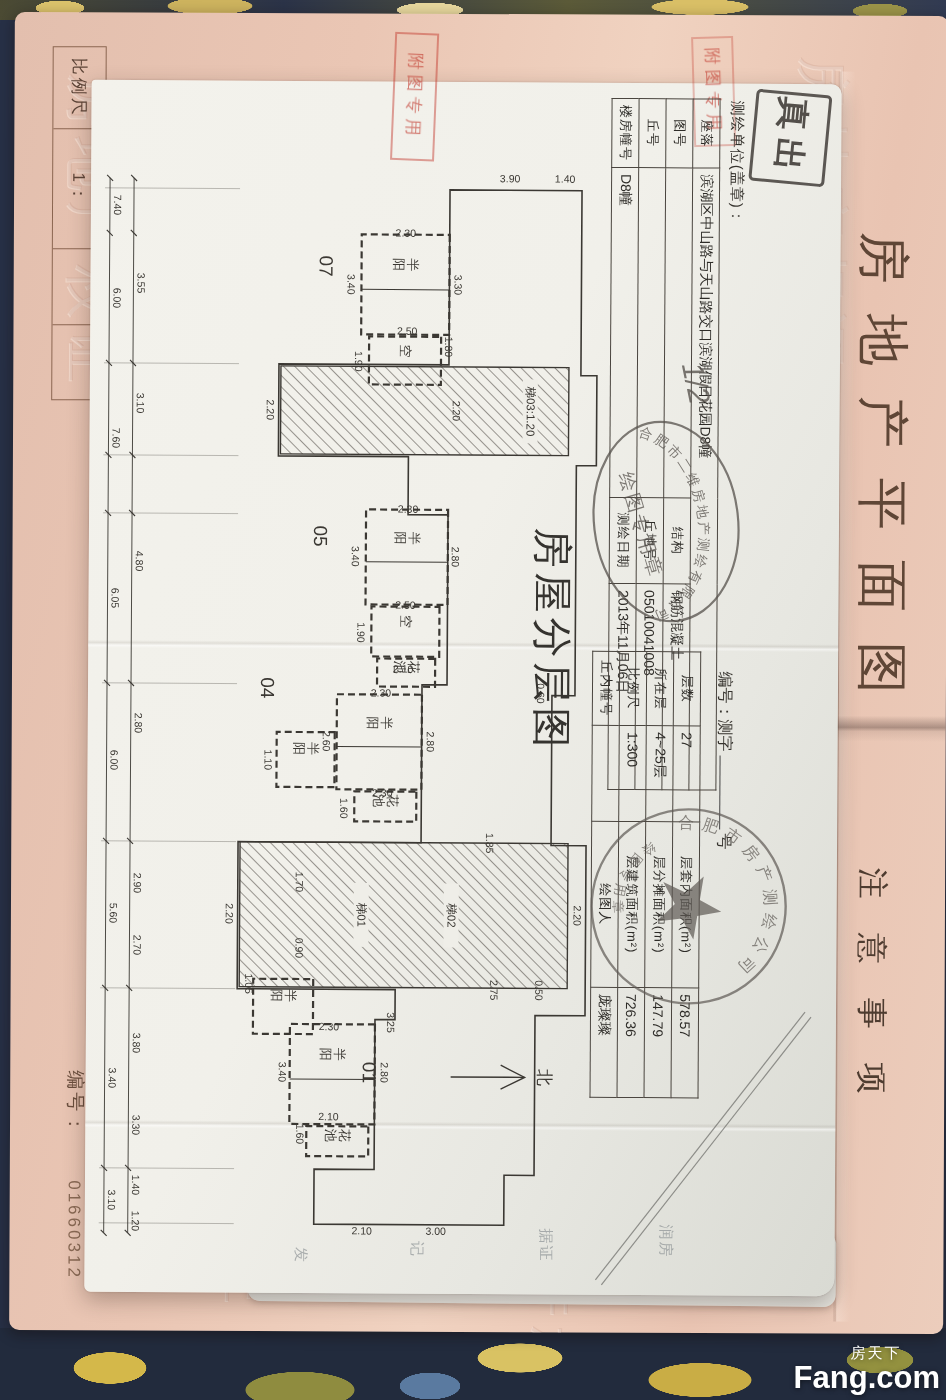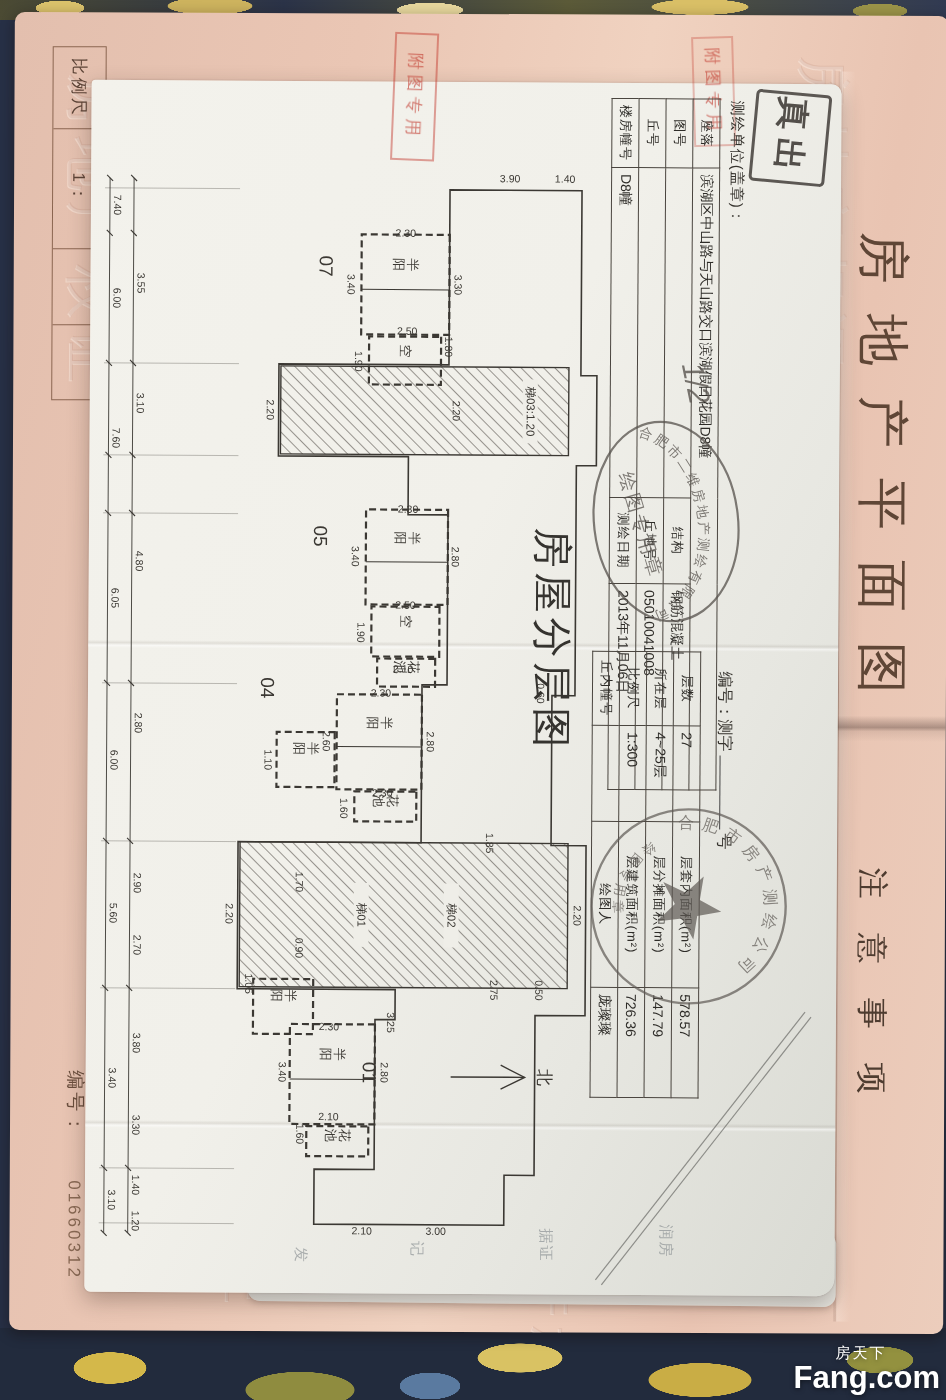--- a/index.html
+++ b/index.html
@@ -77,21 +77,21 @@
     border-radius:5px;transform:rotate(5deg);display:flex;align-items:center;justify-content:center;
     font-size:33px;font-weight:bold;letter-spacing:8px;color:rgba(55,50,46,.85);}
   .red-stamp{position:absolute;border:2px solid rgba(192,52,40,.45);display:flex;align-items:center;
     justify-content:center;color:rgba(192,52,40,.62);font-size:17px;letter-spacing:5px;filter:blur(.3px);}
   #red-stamp-a{left:-52px;top:404px;width:128px;height:44px;transform:rotate(2deg);}
   #red-stamp-b{left:-50px;top:106px;width:110px;height:42px;transform:rotate(-2deg);border-color:rgba(192,52,40,.3);}
   
   .ghost{position:absolute;color:rgba(115,122,128,.55);font-size:15px;transform:rotate(90deg);letter-spacing:2px;}
   
   #watermark{position:absolute;right:6px;bottom:8px;z-index:9;color:#fff;text-shadow:0 1px 5px rgba(0,0,0,.55);}
-  #watermark .cn{font-size:15px;margin-left:42px;letter-spacing:2px;}
+  #watermark .cn{font-size:15px;margin-left:57px;letter-spacing:2px;}
   #watermark .en{font-size:31px;font-weight:bold;letter-spacing:0;line-height:.95;}
 </style>
 </head>
 <body>
 
 <div id="stage">
   <div id="fabric-top" class="fabric"></div>
   <div id="fabric-bottom" class="fabric"></div>
 
   <div id="cover">

